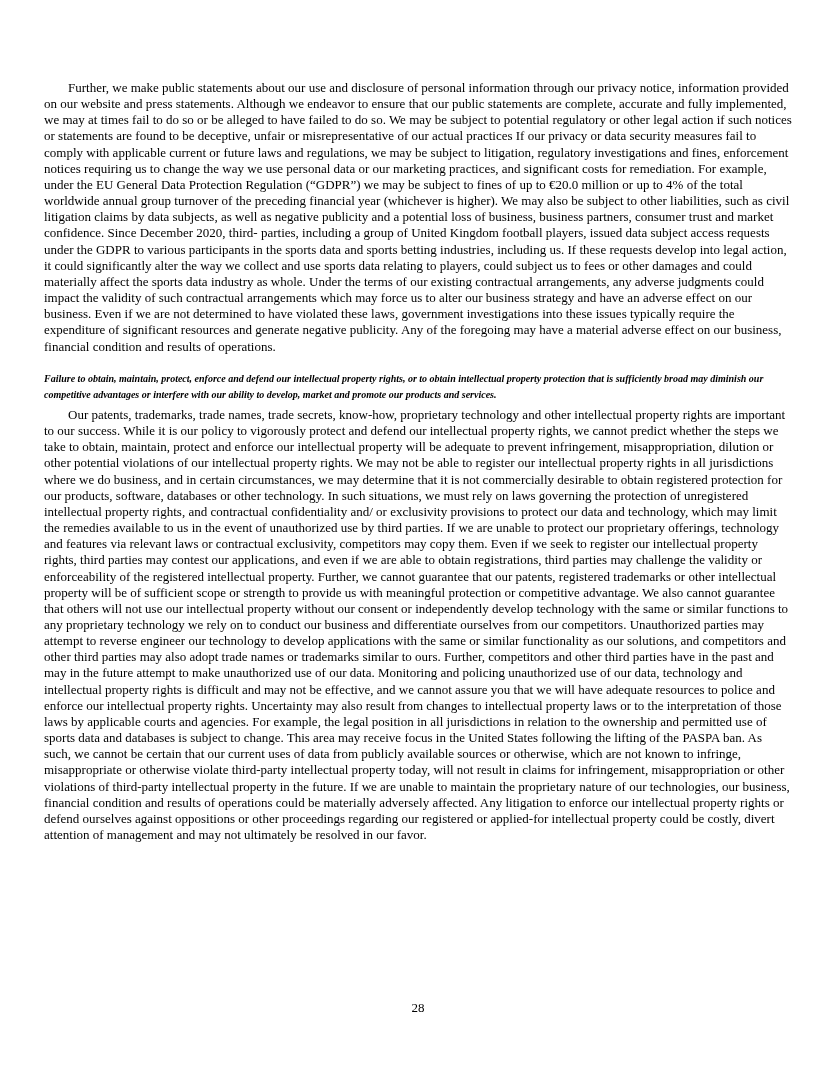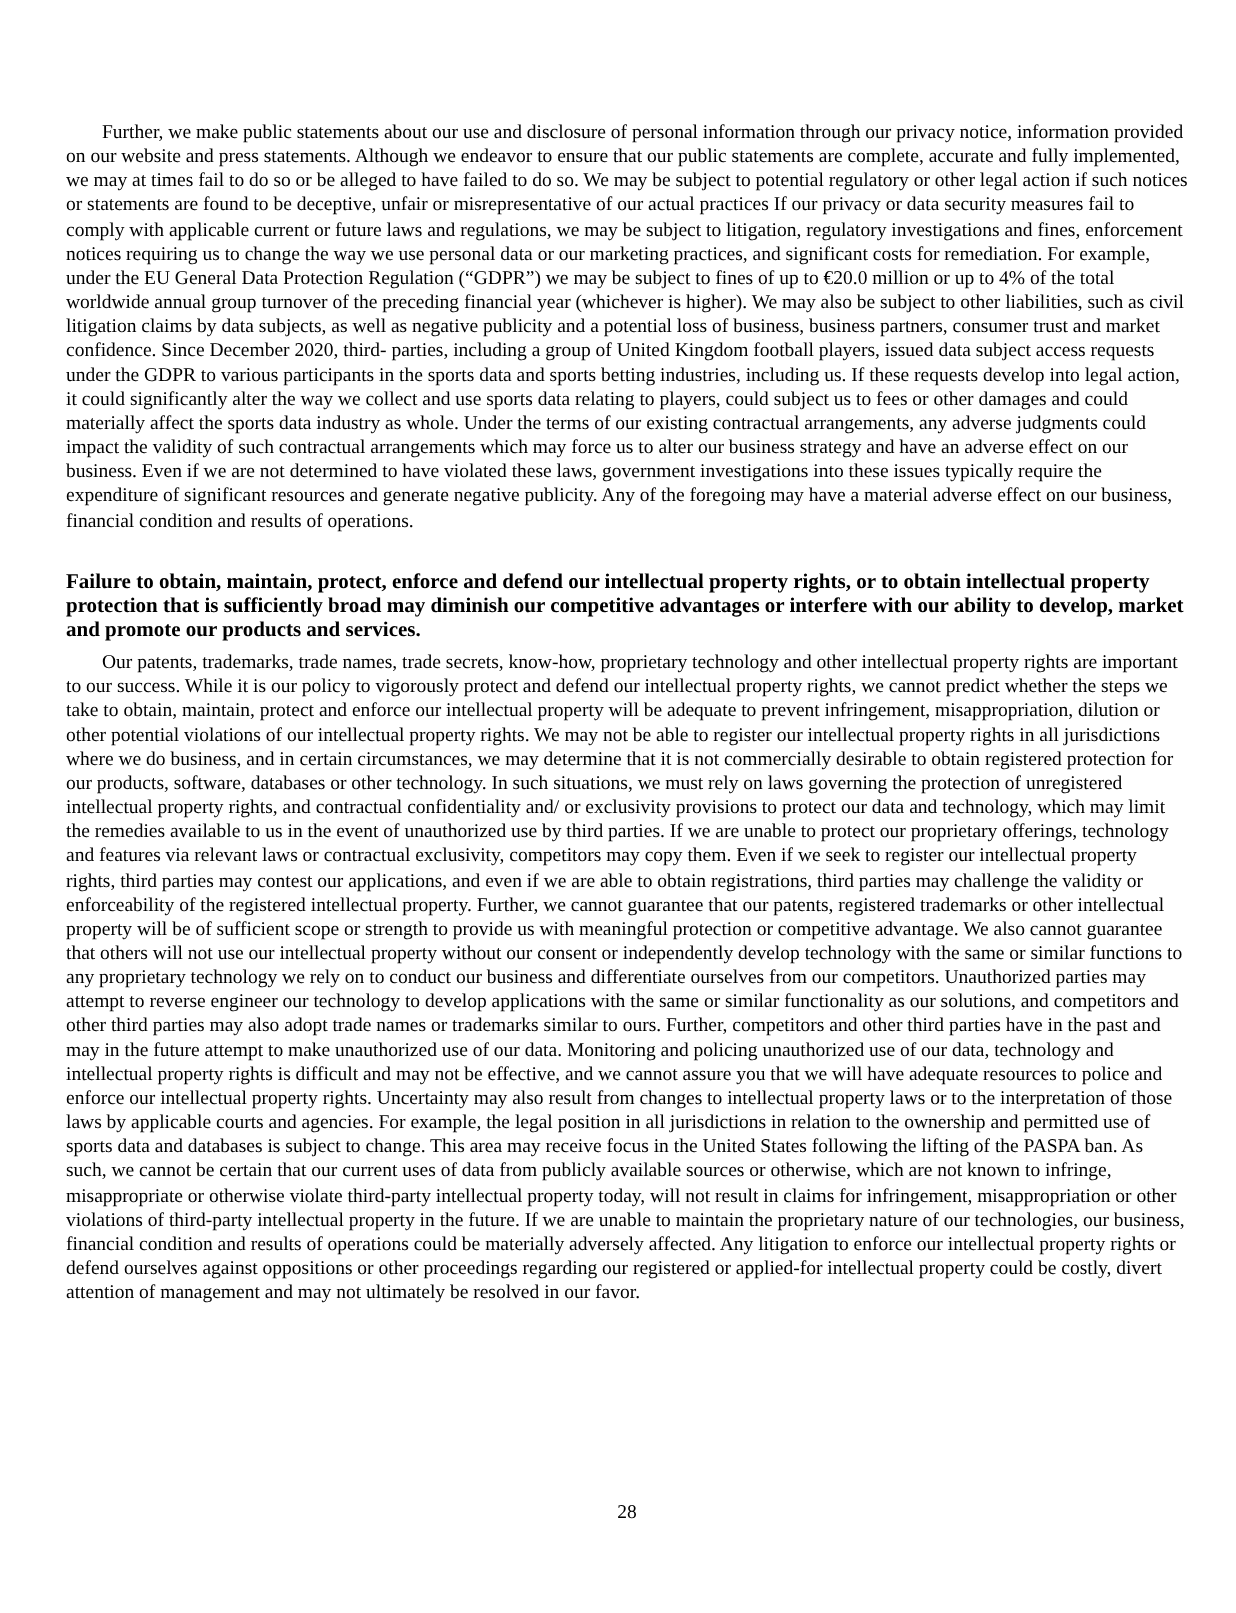--- a/index.html
+++ b/index.html
@@ -27,24 +27,25 @@
     padding: 80px 38px 0 38px;
   }
   .body-para {
     margin: 0;
     font-size: 13px;
     line-height: 16.15px;
     text-align: left;
     text-indent: 24px;
   }
   .risk-heading {
-    margin: 26px 0 0 0;
-    font-size: 14px;
+    margin: 16px 0 0 0;
+    font-size: 10px;
     line-height: 16.15px;
     font-weight: bold;
+    font-style: italic;
     text-align: left;
   }
   .risk-heading + .body-para {
     margin-top: 4px;
   }
   .page-number {
     position: absolute;
     top: 984px;
     left: 0;
     width: 824px;

